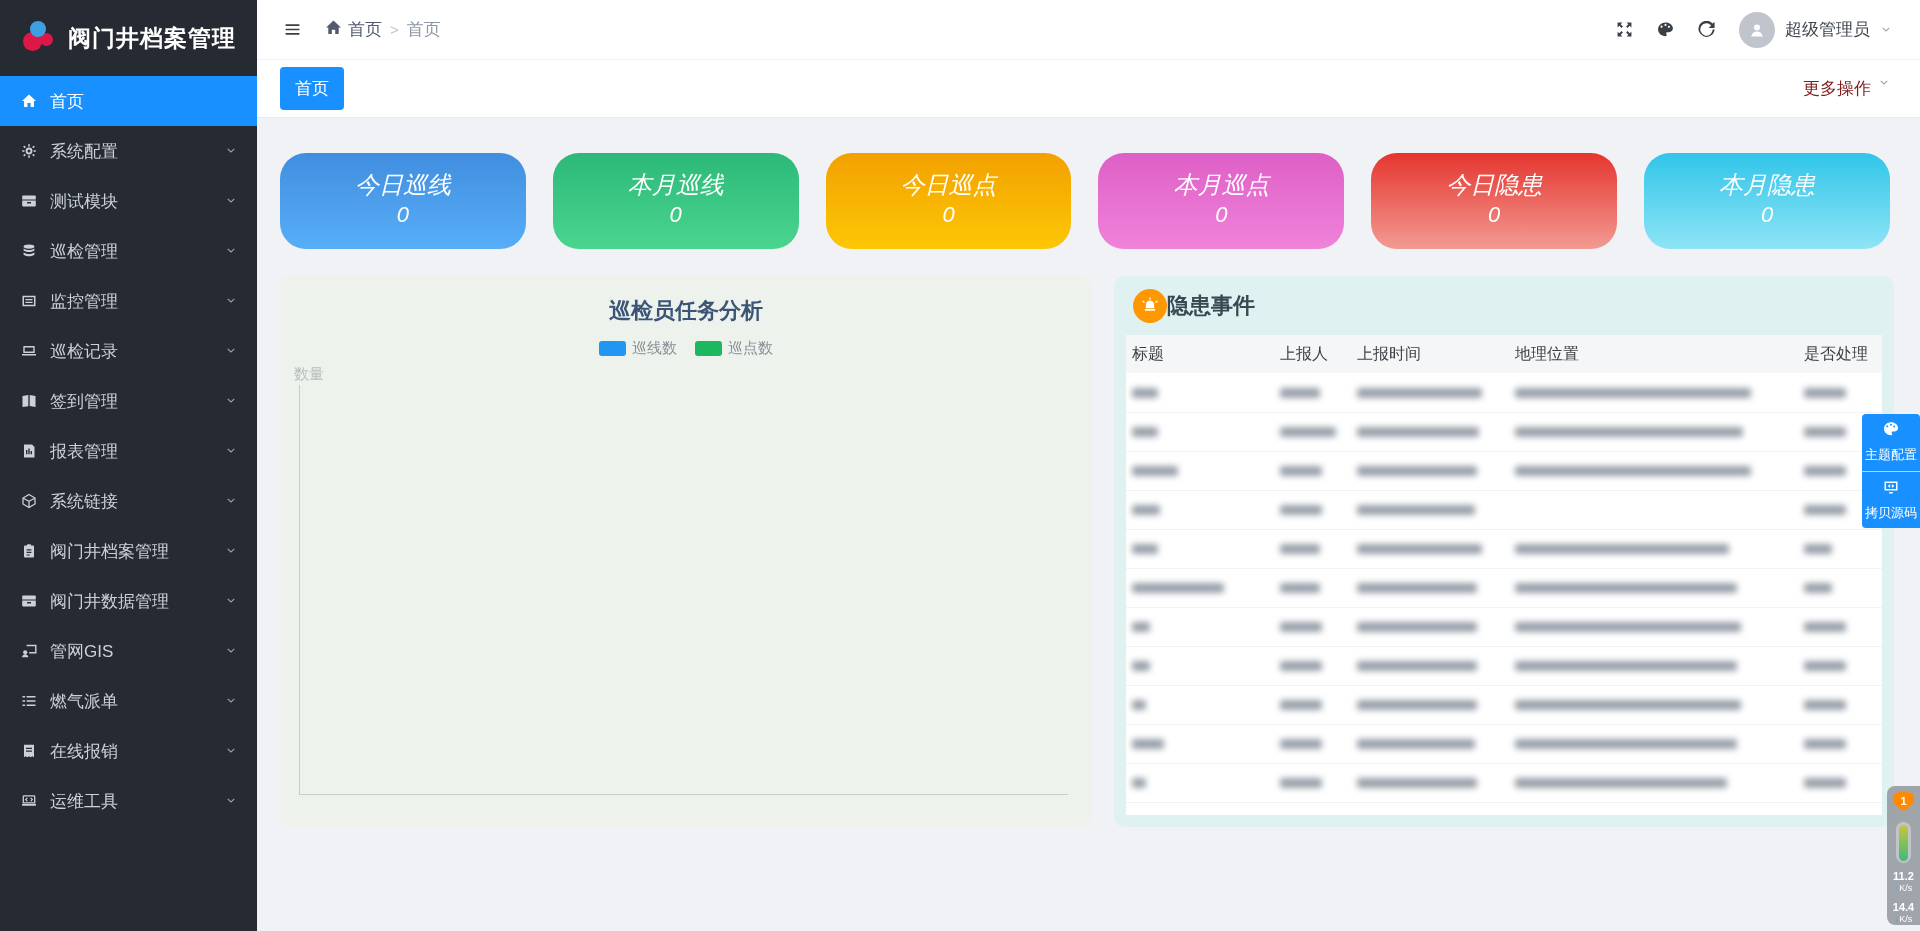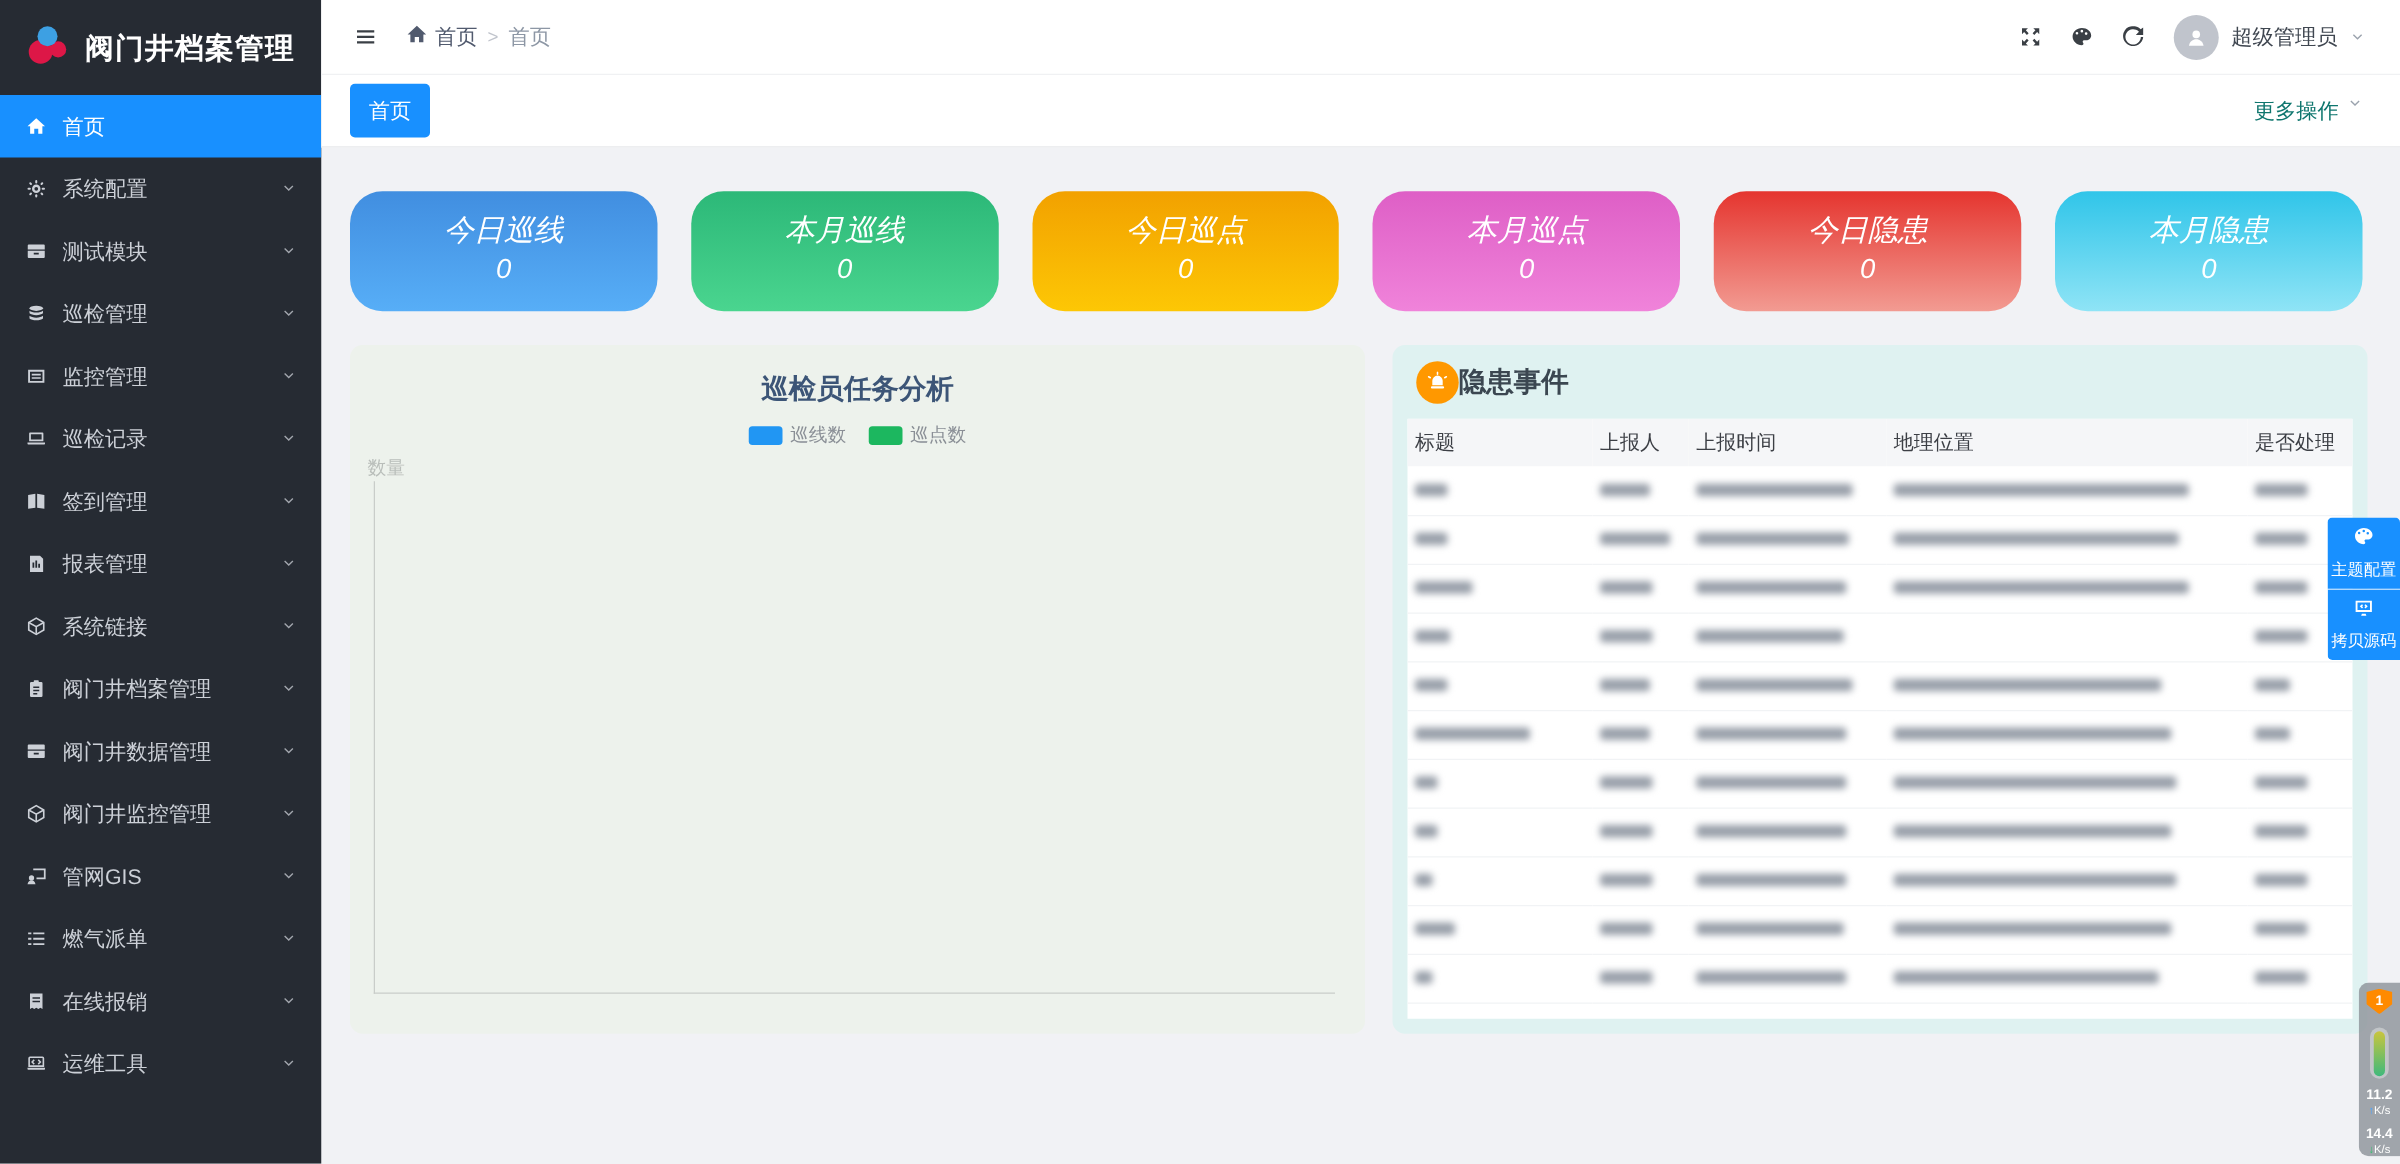--- a/index.html
+++ b/index.html
@@ -34,21 +34,21 @@
   .bc-current { color:#8d97a5; }
   .nav-right { margin-left:auto; display:flex; align-items:center; gap:24px; }
   .nav-icon-btn { color:#3a3f45; display:flex; cursor:pointer; }
   .user-box { display:flex; align-items:center; gap:10px; cursor:pointer; }
   .avatar { width:36px; height:36px; border-radius:50%; background:#c0c4cc; color:#fff; display:flex; align-items:center; justify-content:center; }
   .user-name { font-size:17px; color:#3f4650; }
   .user-chev { color:#9aa2ad; display:flex; }
 
   .tabbar { height:58px; background:#fff; border-bottom:1px solid #e7e9ec; display:flex; align-items:center; padding:0 30px 0 23px; flex-shrink:0; }
   .tab-active { background:#1890ff; color:#fff; font-size:17px; padding:10px 15px; border-radius:4px; cursor:pointer; }
-  .more-ops { margin-left:auto; display:flex; align-items:flex-start; gap:7px; color:#0f766e; font-size:17px; cursor:pointer; }
+  .more-ops { margin-left:auto; display:flex; align-items:flex-start; gap:7px; color:#7f1d1d; font-size:17px; cursor:pointer; }
 
   
   .content { flex:1; padding:35px 30px 0 23px; overflow:hidden; }
 
   .cards-row { display:flex; gap:27px; }
   .stat-card { flex:1; height:96px; border-radius:26px; color:#fff; font-style:italic;
                display:flex; flex-direction:column; align-items:center; justify-content:center; }
   .card-label { font-size:24px; line-height:1.2;font-family:Liberation Mono, monospace; }
   .card-value { font-size:22px; line-height:1.2; }
 
@@ -249,34 +249,20 @@
           </span>
         </div>
         <div class="menu-item">
           <span class="mi-icon">
             <svg width="16" height="16" viewBox="0 0 16 16" fill="currentColor" aria-hidden="true">
               <path d="M2 2.6h12a.8.8 0 0 1 .8.8v3.1H1.2V3.4a.8.8 0 0 1 .8-.8z"></path>
               <path fill-rule="evenodd" d="M1.2 7.5h13.6v5.1a.8.8 0 0 1-.8.8H2a.8.8 0 0 1-.8-.8zM6 9.1h4v1.4H6z"></path>
             </svg>
           </span>
           <span class="mi-label">阀门井数据管理</span>
-          <span class="mi-chev">
-            <svg width="12" height="12" viewBox="0 0 16 16" fill="currentColor" aria-hidden="true">
-              <path d="m3.1 5.6 4.9 4.7 4.9-4.7-1-1L8 8.3 4.1 4.6z"></path>
-            </svg>
-          </span>
-        </div>
-        <div class="menu-item">
-          <span class="mi-icon">
-            <svg width="16" height="16" viewBox="0 0 16 16" fill="currentColor" aria-hidden="true">
-              <path d="M8 1.5 14 5v6L8 14.5 2 11V5z" fill="none" stroke="currentColor" stroke-width="1.3"></path>
-              <path d="M2.3 5.2 8 8.3l5.7-3.1M8 8.3V14" fill="none" stroke="currentColor" stroke-width="1.3"></path>
-            </svg>
-          </span>
-          <span class="mi-label">阀门井监控管理</span>
           <span class="mi-chev">
             <svg width="12" height="12" viewBox="0 0 16 16" fill="currentColor" aria-hidden="true">
               <path d="m3.1 5.6 4.9 4.7 4.9-4.7-1-1L8 8.3 4.1 4.6z"></path>
             </svg>
           </span>
         </div>
         <div class="menu-item">
           <span class="mi-icon">
             <svg width="16" height="16" viewBox="0 0 16 16" fill="currentColor" aria-hidden="true">
               <path d="M5.6 2.5h9.2v7.2H8.2" fill="none" stroke="currentColor" stroke-width="1.4"></path>

